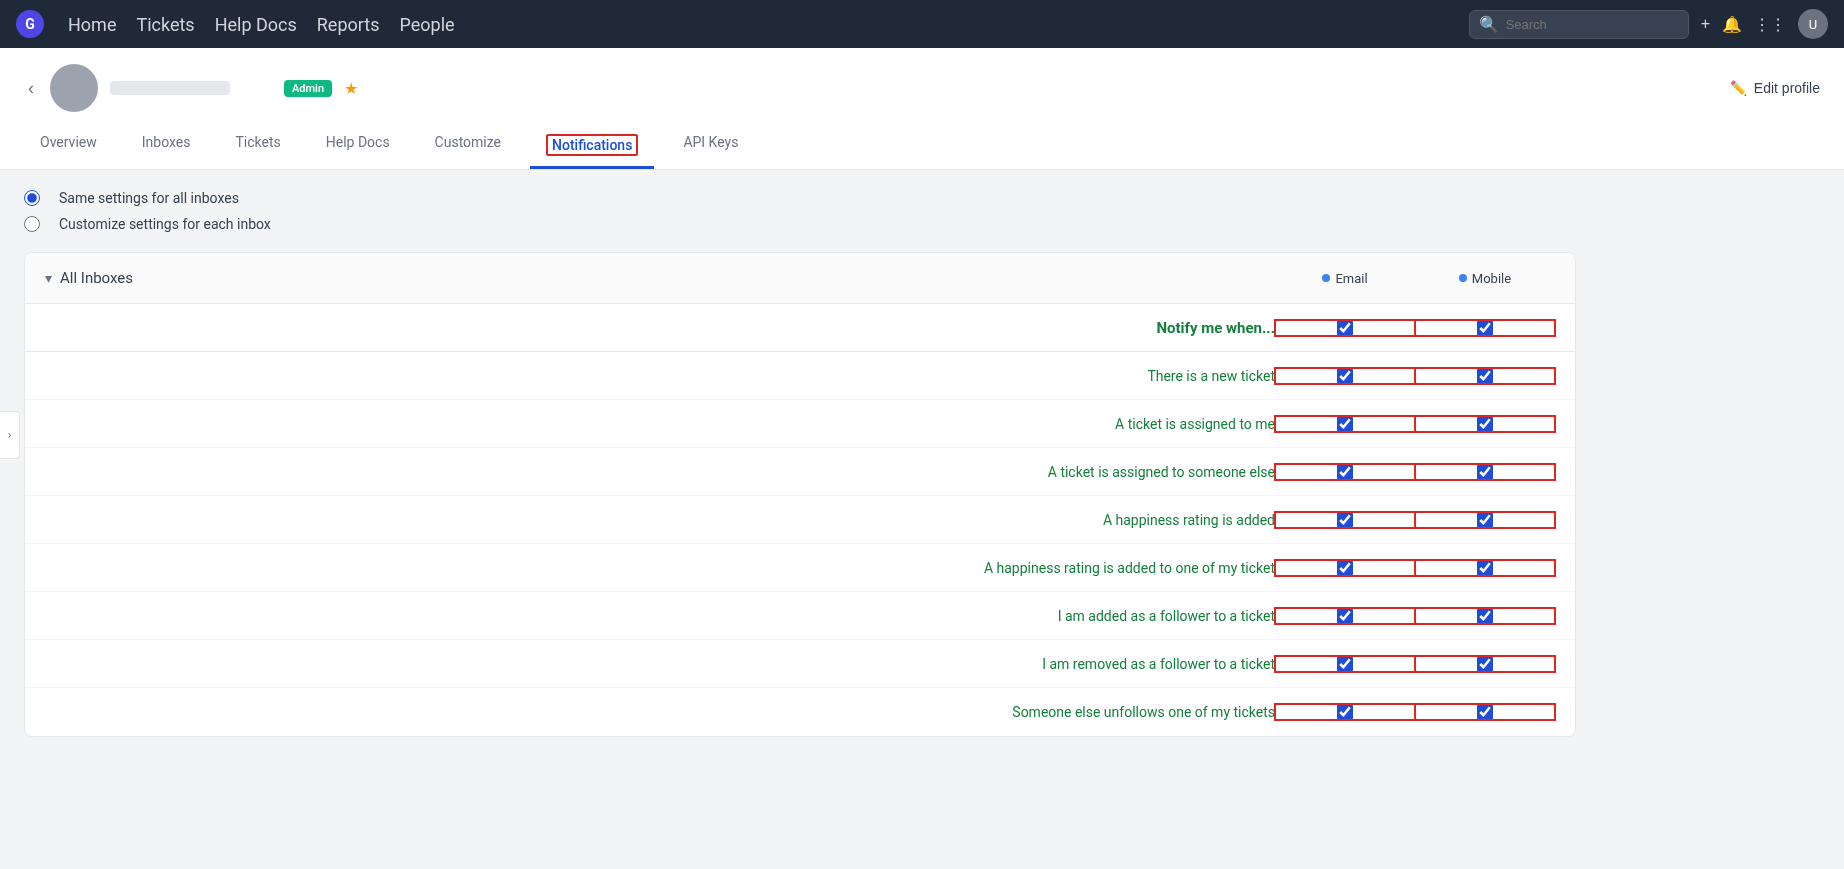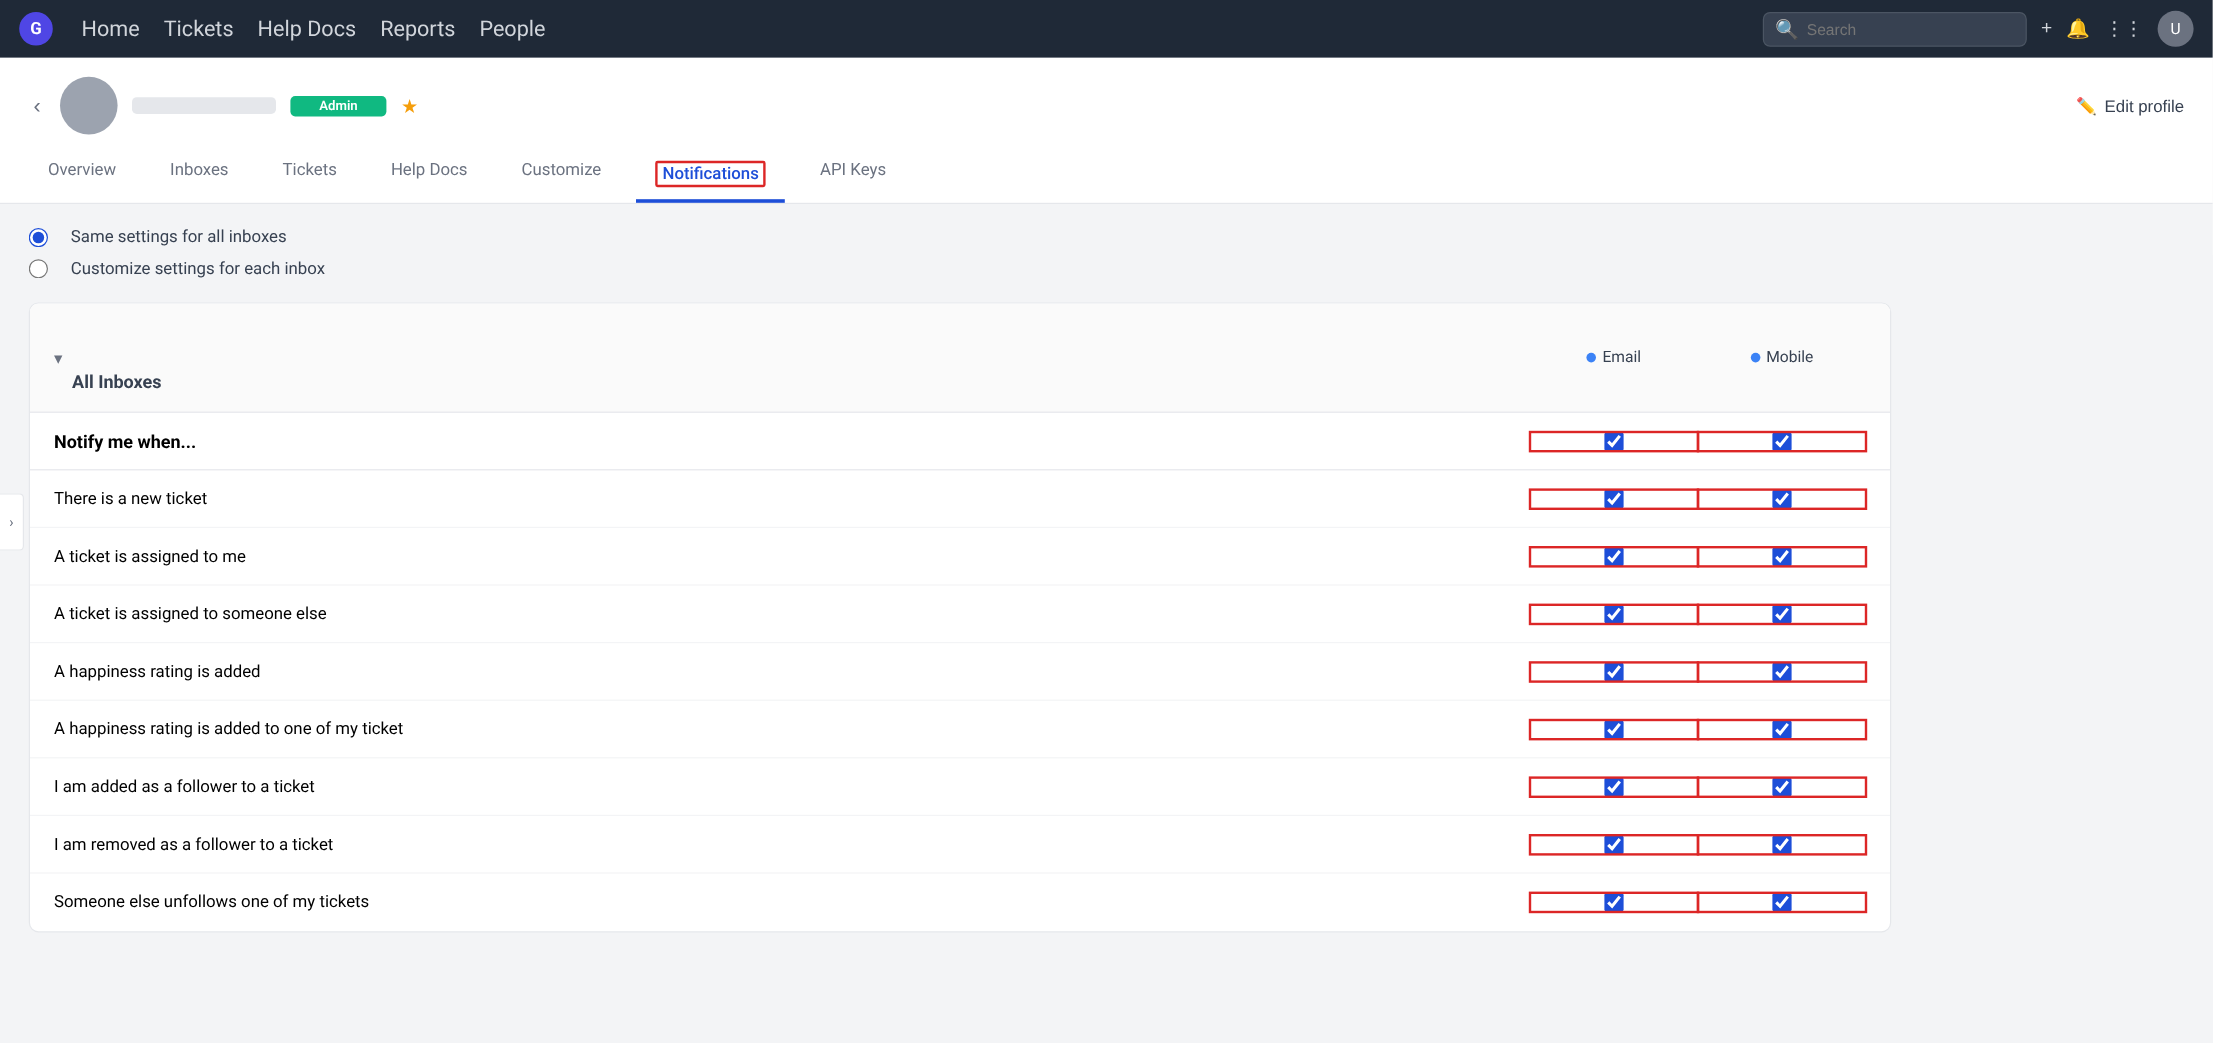--- a/index.html
+++ b/index.html
@@ -70,21 +70,21 @@
     .profile-avatar {
       width: 48px; height: 48px; border-radius: 50%;
       background: #9ca3af;
     }
     .profile-name {
       font-size: 15px; color: #374151; font-weight: 500;
       background: #e5e7eb; width: 120px; height: 14px; border-radius: 4px;
     }
     .badge-admin {
       background: #10b981; color: white; font-size: 11px;
-      padding: 2px 24px; border-radius: 4px; font-weight: 600;
+      padding: 2px 8px; border-radius: 4px; font-weight: 600; margin-left: 42px;
     }
     .star-icon { color: #f59e0b; font-size: 16px; }
     .edit-profile-btn {
       margin-left: auto;
       display: flex; align-items: center; gap: 6px;
       color: #374151; background: none; border: none;
       font-size: 14px; cursor: pointer;
     }
 
     
@@ -134,21 +134,21 @@
     .inbox-card-header {
       display: flex; align-items: center;
       padding: 16px 20px;
       border-bottom: 1px solid #e5e7eb;
       background: #fafafa;
     }
     .inbox-card-header .chevron-icon {
       color: #6b7280; margin-right: 8px; font-size: 14px;
     }
     .inbox-card-header .title {
-      font-size: 15px; font-weight: 700; color: #374151; flex: 1; margin-top: 40px;
+      font-size: 15px; font-weight: 400; color: #374151; flex: 1;
     }
     .col-header {
       display: flex; align-items: center; gap: 5px;
       font-size: 13px; color: #374151; min-width: 140px; justify-content: center;
     }
     .col-dot {
       width: 8px; height: 8px; border-radius: 50%;
       background: #3b82f6; display: inline-block;
     }
 
@@ -162,21 +162,21 @@
       border-bottom: 1px solid #f3f4f6;
       min-height: 48px;
     }
     .notify-row:last-child { border-bottom: none; }
     .notify-row.header-row {
       font-weight: 600; font-size: 14px; color: #111827;
       padding-top: 12px; padding-bottom: 12px;
       border-bottom: 1px solid #e5e7eb;
     }
     .notify-label {
-      flex: 1; font-size: 14px; color: #000000;
+      flex: 1; font-size: 14px; color: #15803d; text-align: right;
     }
     .notify-label.bold { font-weight: 700; font-size: 15px; }
     .checkbox-col {
       min-width: 140px;
       display: flex; justify-content: center; align-items: center;
     }
     .checkbox-col input[type="checkbox"] {
       width: 16px; height: 16px;
       accent-color: #1d4ed8;
       cursor: pointer;

